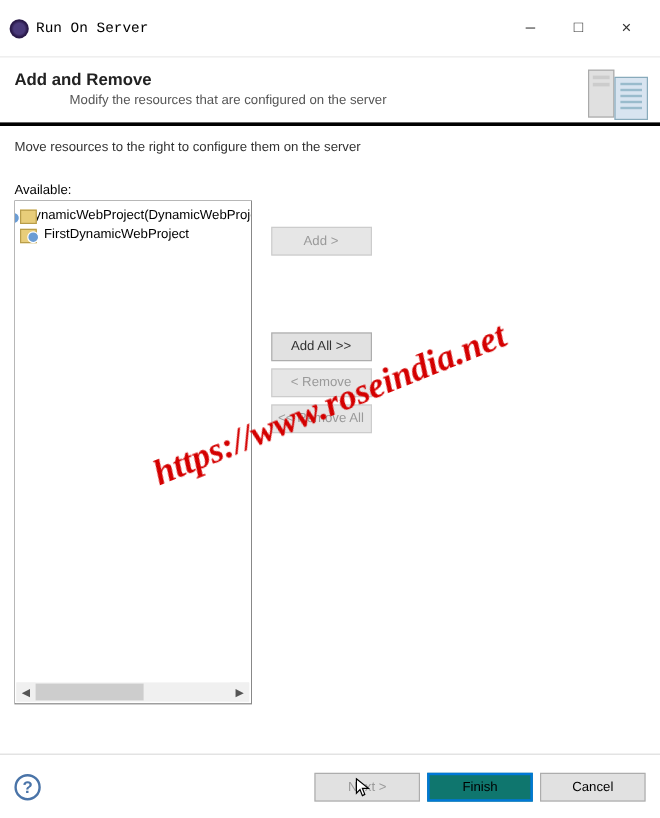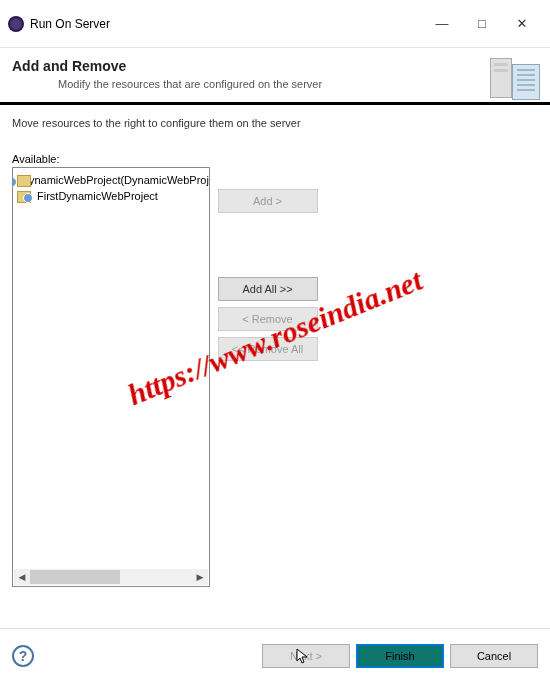--- a/index.html
+++ b/index.html
@@ -12,20 +12,21 @@
   overflow: hidden;
   position: relative;
 }
 .titlebar {
   height: 48px;
   display: flex;
   align-items: center;
   padding: 16px 8px;
   background: #fff;
   border-bottom: 1px solid #e5e5e5;
+  font-family: Liberation Mono, monospace;
 }
 .titlebar-icon {
   width: 16px; height: 16px;
   background: radial-gradient(circle at 50% 50%, #4a3a7a 40%, #2a1a4a 60%);
   border-radius: 50%;
   margin-right: 6px;
 }
 .titlebar-title { font-size: 12px; }
 .titlebar-spacer { flex: 1; }
 .titlebar-btn {
@@ -141,21 +142,21 @@
   content:'';
   position:absolute;
   right:0; bottom:0;
   width:8px; height:8px;
   background:#6a9cd4;
   border-radius:50%;
   border:1px solid #fff;
 }
 .italic { font-style: italic; }
 .mid-btn {
-  width: 100px;
+  width: 84px;
   height: 24px;
   font-size: 11px;
   background: #e1e1e1;
   border: 1px solid #adadad;
   color: #333;
   margin-left: 13px;
 }
 .mid-btn:disabled {
   color: #9a9a9a;
   background: #e6e6e6;

